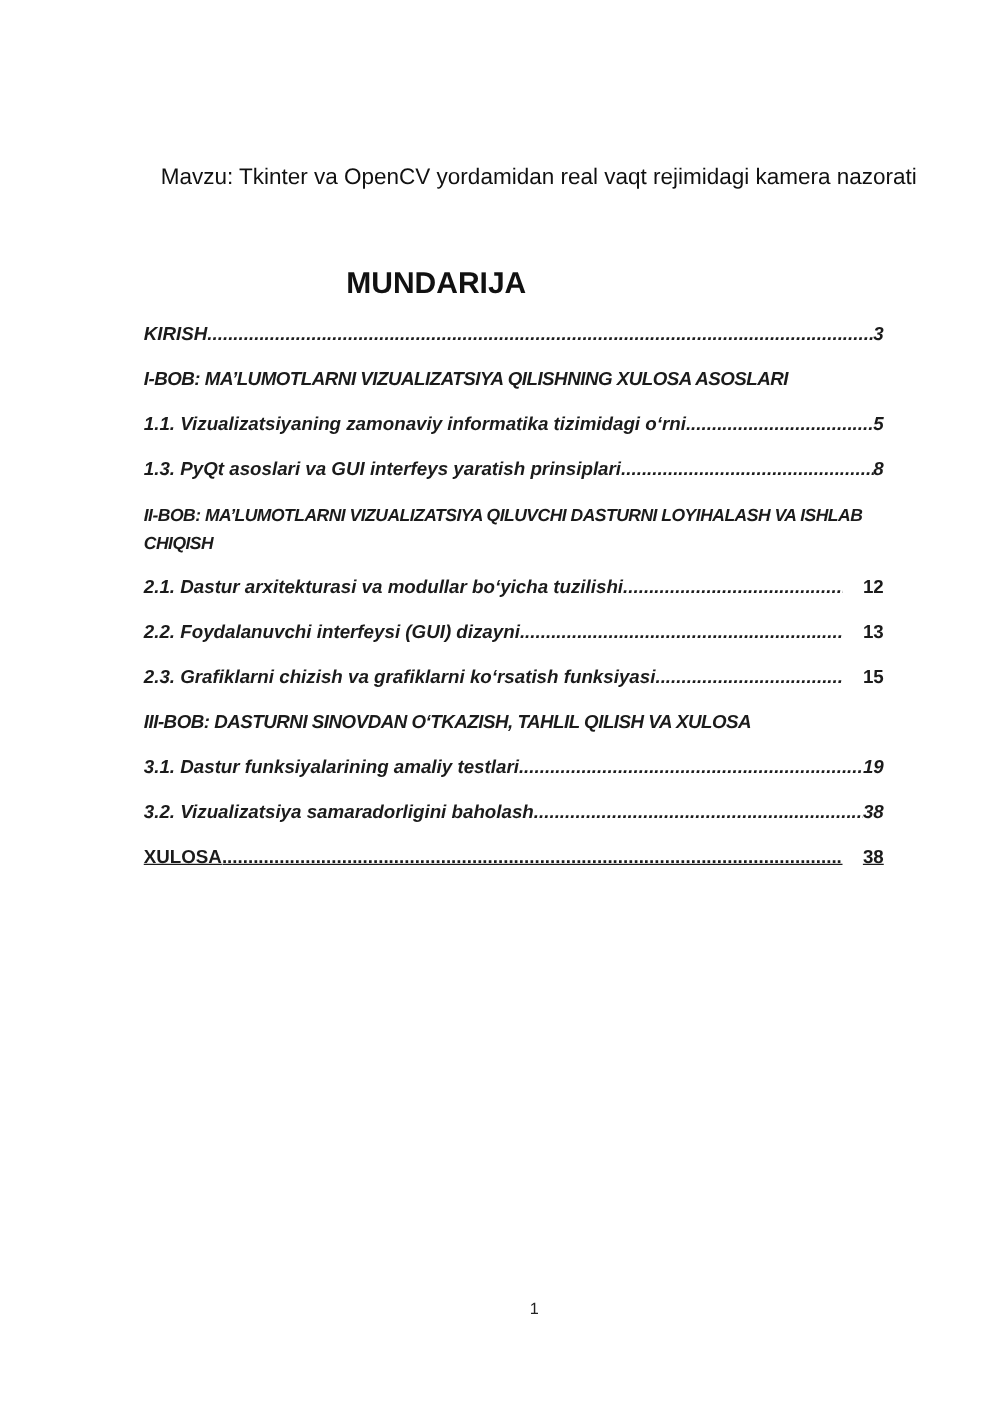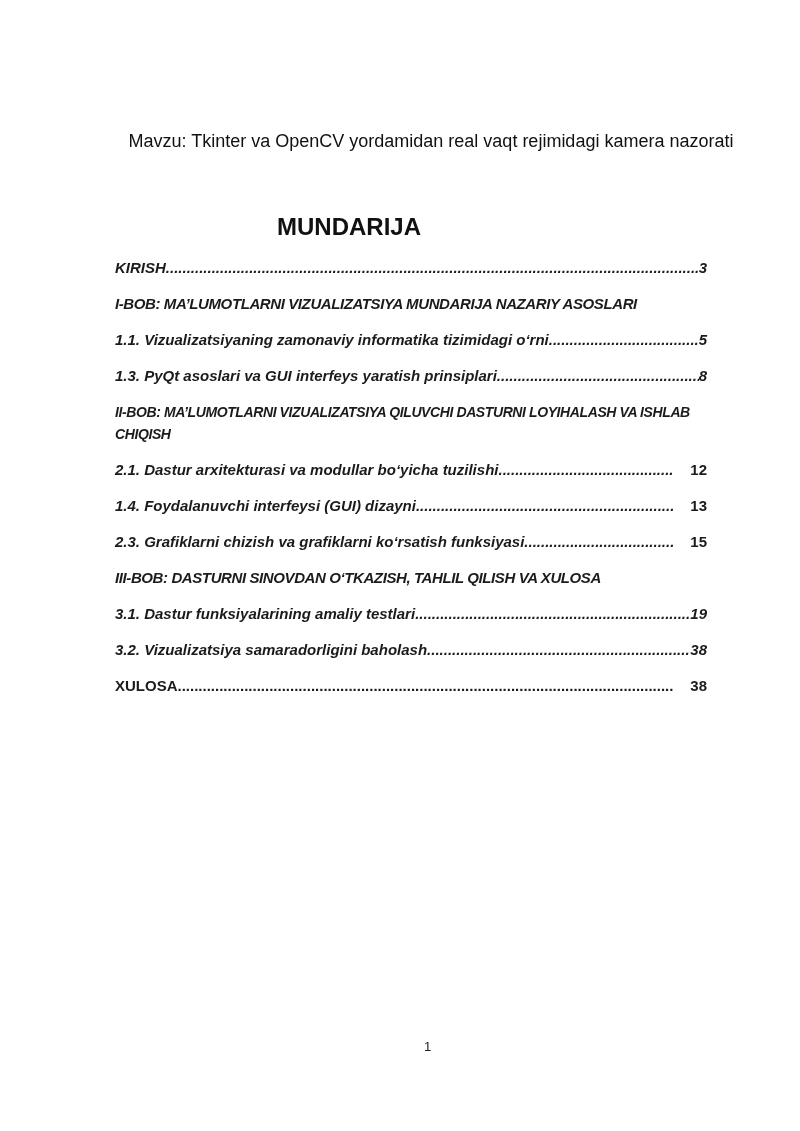--- a/index.html
+++ b/index.html
@@ -55,20 +55,21 @@
   .toc-row.bob {
     display: block;
     letter-spacing: -0.4px;
     padding-right: 0; 
   }
   .toc-row.bob-tight {
     font-size: 14px;
   }
   .toc-row.upright {
     font-style: normal;
+    text-decoration: underline;
   }
   .toc-label {
     white-space: nowrap;
   }
   .toc-row.bob .toc-label {
     white-space: normal;
   }
   .toc-dots {
     flex: 1 1 auto;
     min-width: 0;
@@ -108,21 +109,21 @@
 
     <div class="toc-list">
 
       <div class="toc-row">
         <span class="toc-label">KIRISH</span>
         <span class="toc-dots"></span>
         <span class="toc-page">3</span>
       </div>
 
       <div class="toc-row bob">
-        <span class="toc-label">I-BOB: MA’LUMOTLARNI VIZUALIZATSIYA MUNDARIJA NAZARIY ASOSLARI</span>
+        <span class="toc-label">I-BOB: MA’LUMOTLARNI VIZUALIZATSIYA QILISHNING XULOSA ASOSLARI</span>
       </div>
 
       <div class="toc-row">
         <span class="toc-label">1.1. Vizualizatsiyaning zamonaviy informatika tizimidagi oʻrni</span>
         <span class="toc-dots"></span>
         <span class="toc-page">5</span>
       </div>
 
 
       <div class="toc-row">
@@ -135,21 +136,21 @@
         <span class="toc-label">II-BOB: MA’LUMOTLARNI VIZUALIZATSIYA QILUVCHI DASTURNI LOYIHALASH VA ISHLAB CHIQISH</span>
       </div>
 
       <div class="toc-row">
         <span class="toc-label">2.1. Dastur arxitekturasi va modullar boʻyicha tuzilishi</span>
         <span class="toc-dots"></span>
         <span class="toc-page num-upright">12</span>
       </div>
 
       <div class="toc-row">
-        <span class="toc-label">1.4. Foydalanuvchi interfeysi (GUI) dizayni</span>
+        <span class="toc-label">2.2. Foydalanuvchi interfeysi (GUI) dizayni</span>
         <span class="toc-dots"></span>
         <span class="toc-page num-upright">13</span>
       </div>
 
       <div class="toc-row">
         <span class="toc-label">2.3. Grafiklarni chizish va grafiklarni koʻrsatish funksiyasi</span>
         <span class="toc-dots"></span>
         <span class="toc-page num-upright">15</span>
       </div>
 

